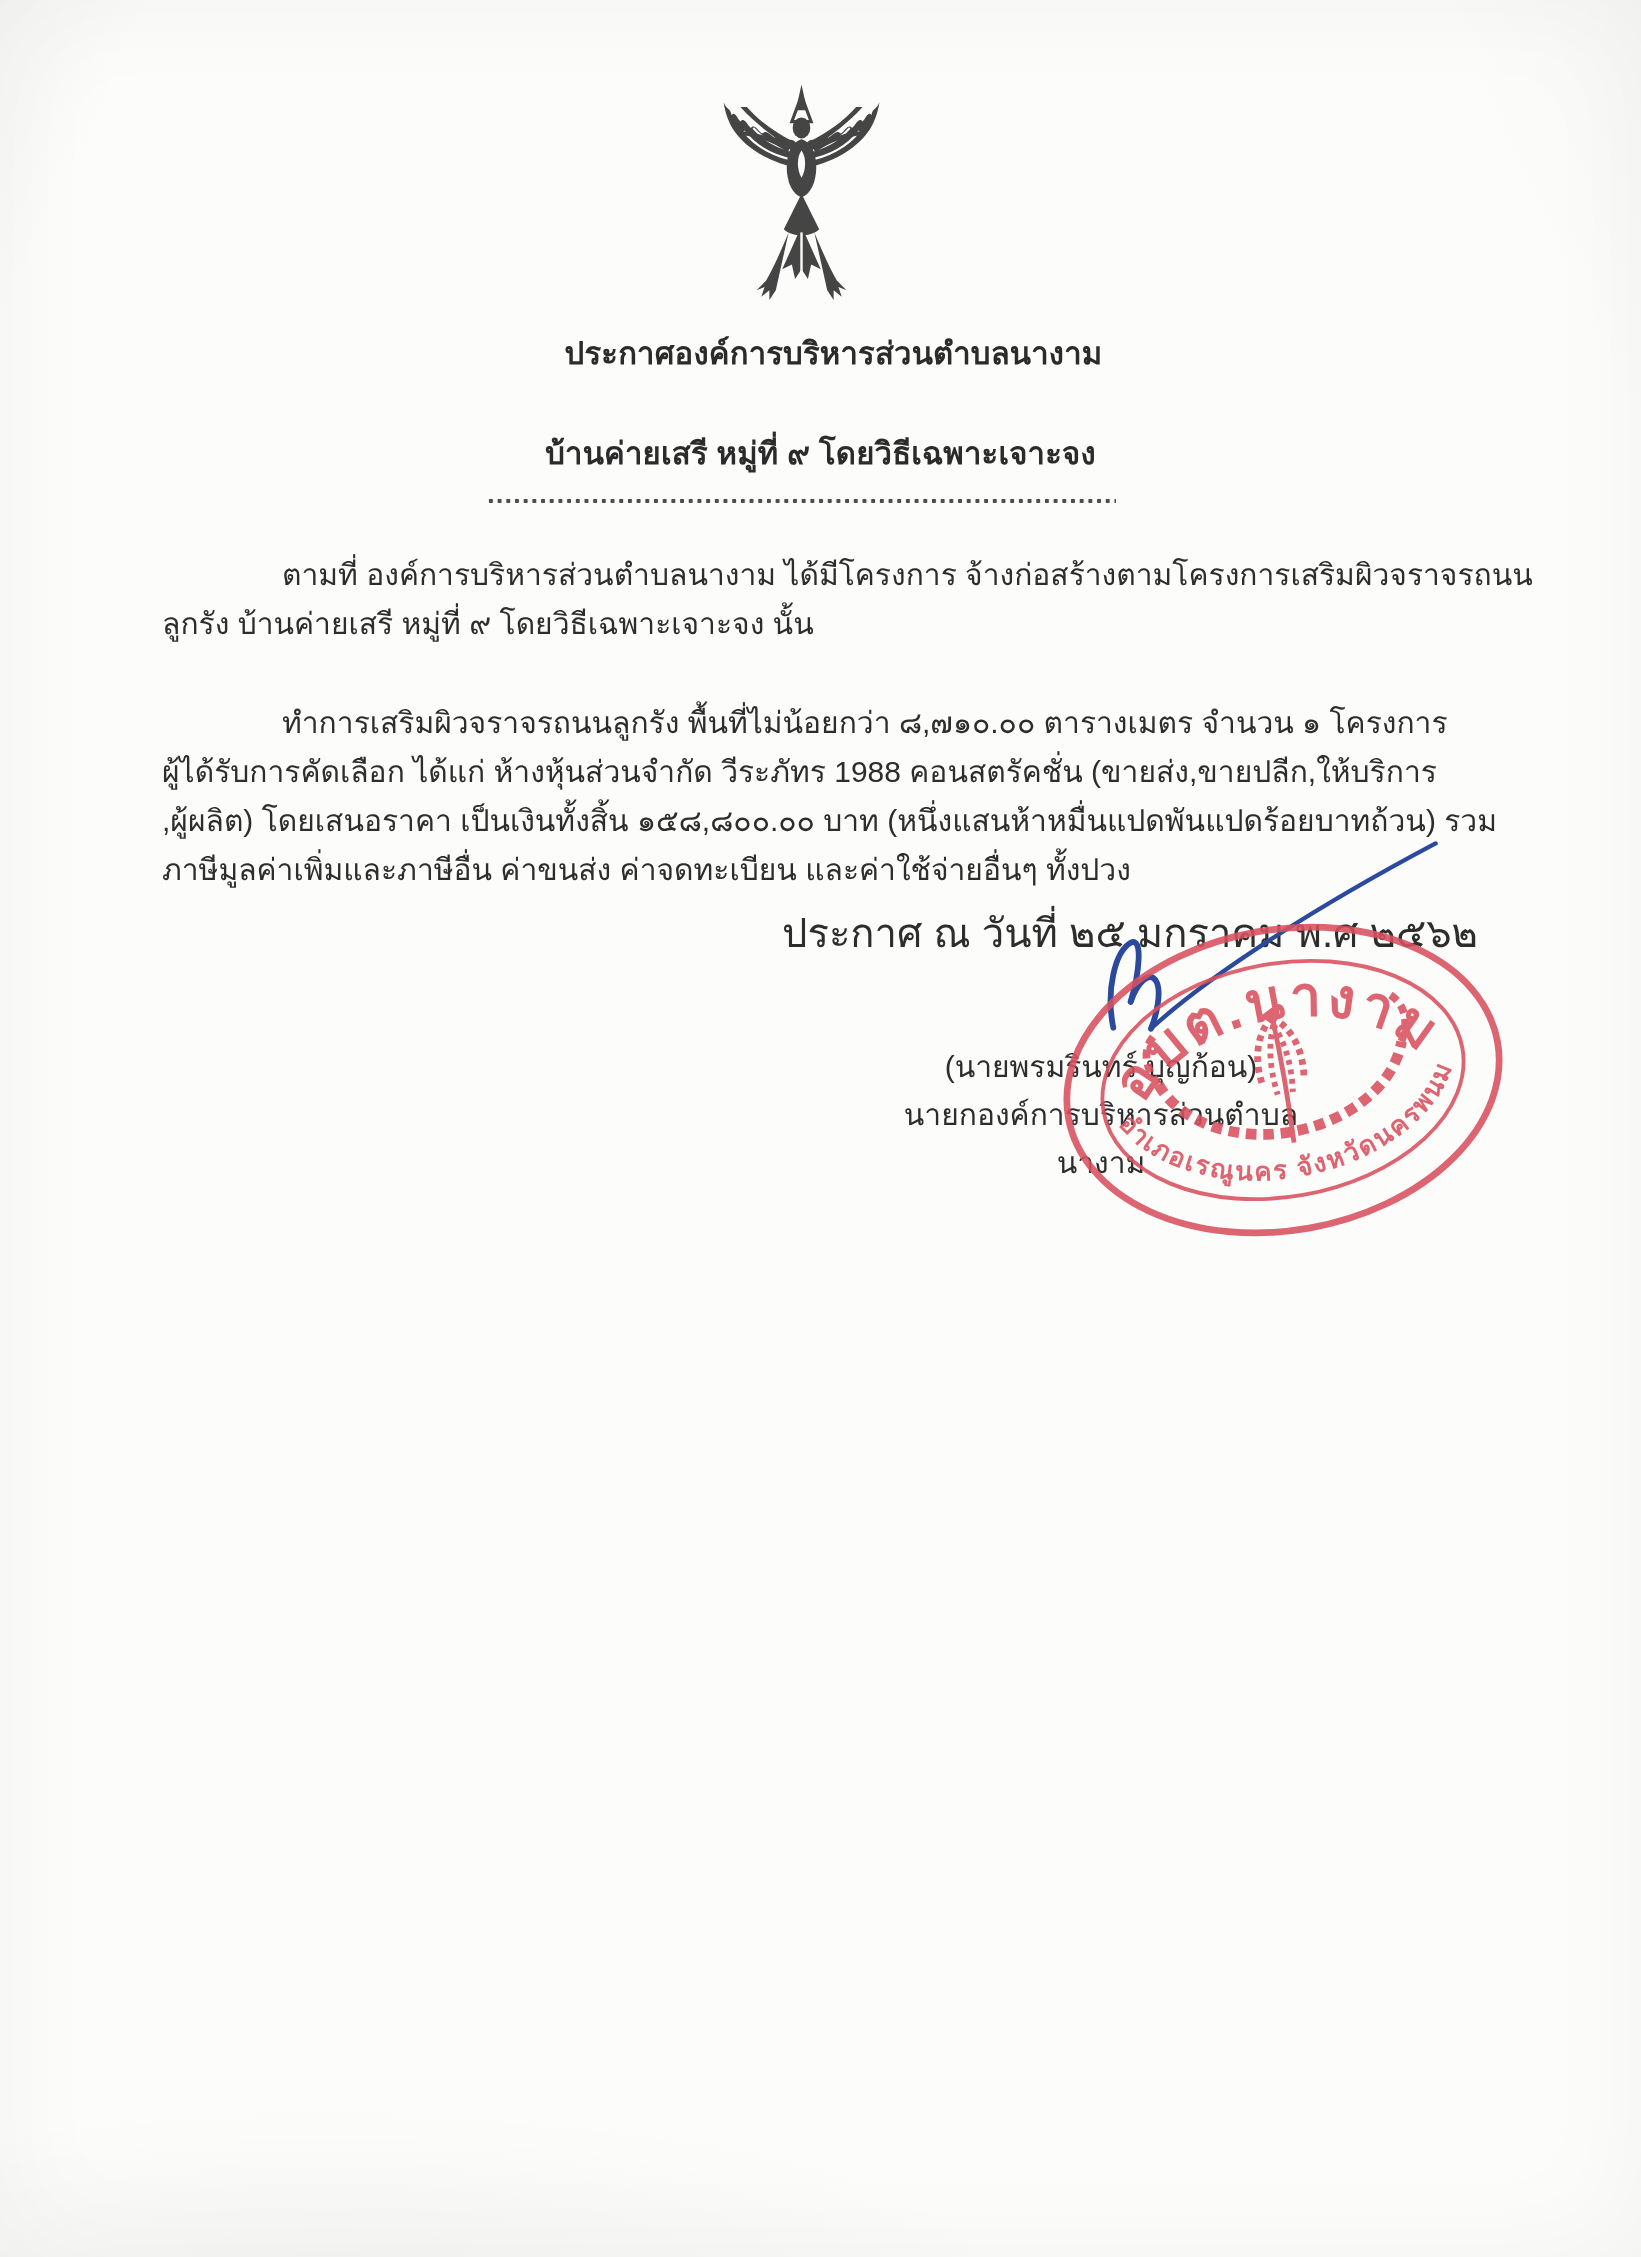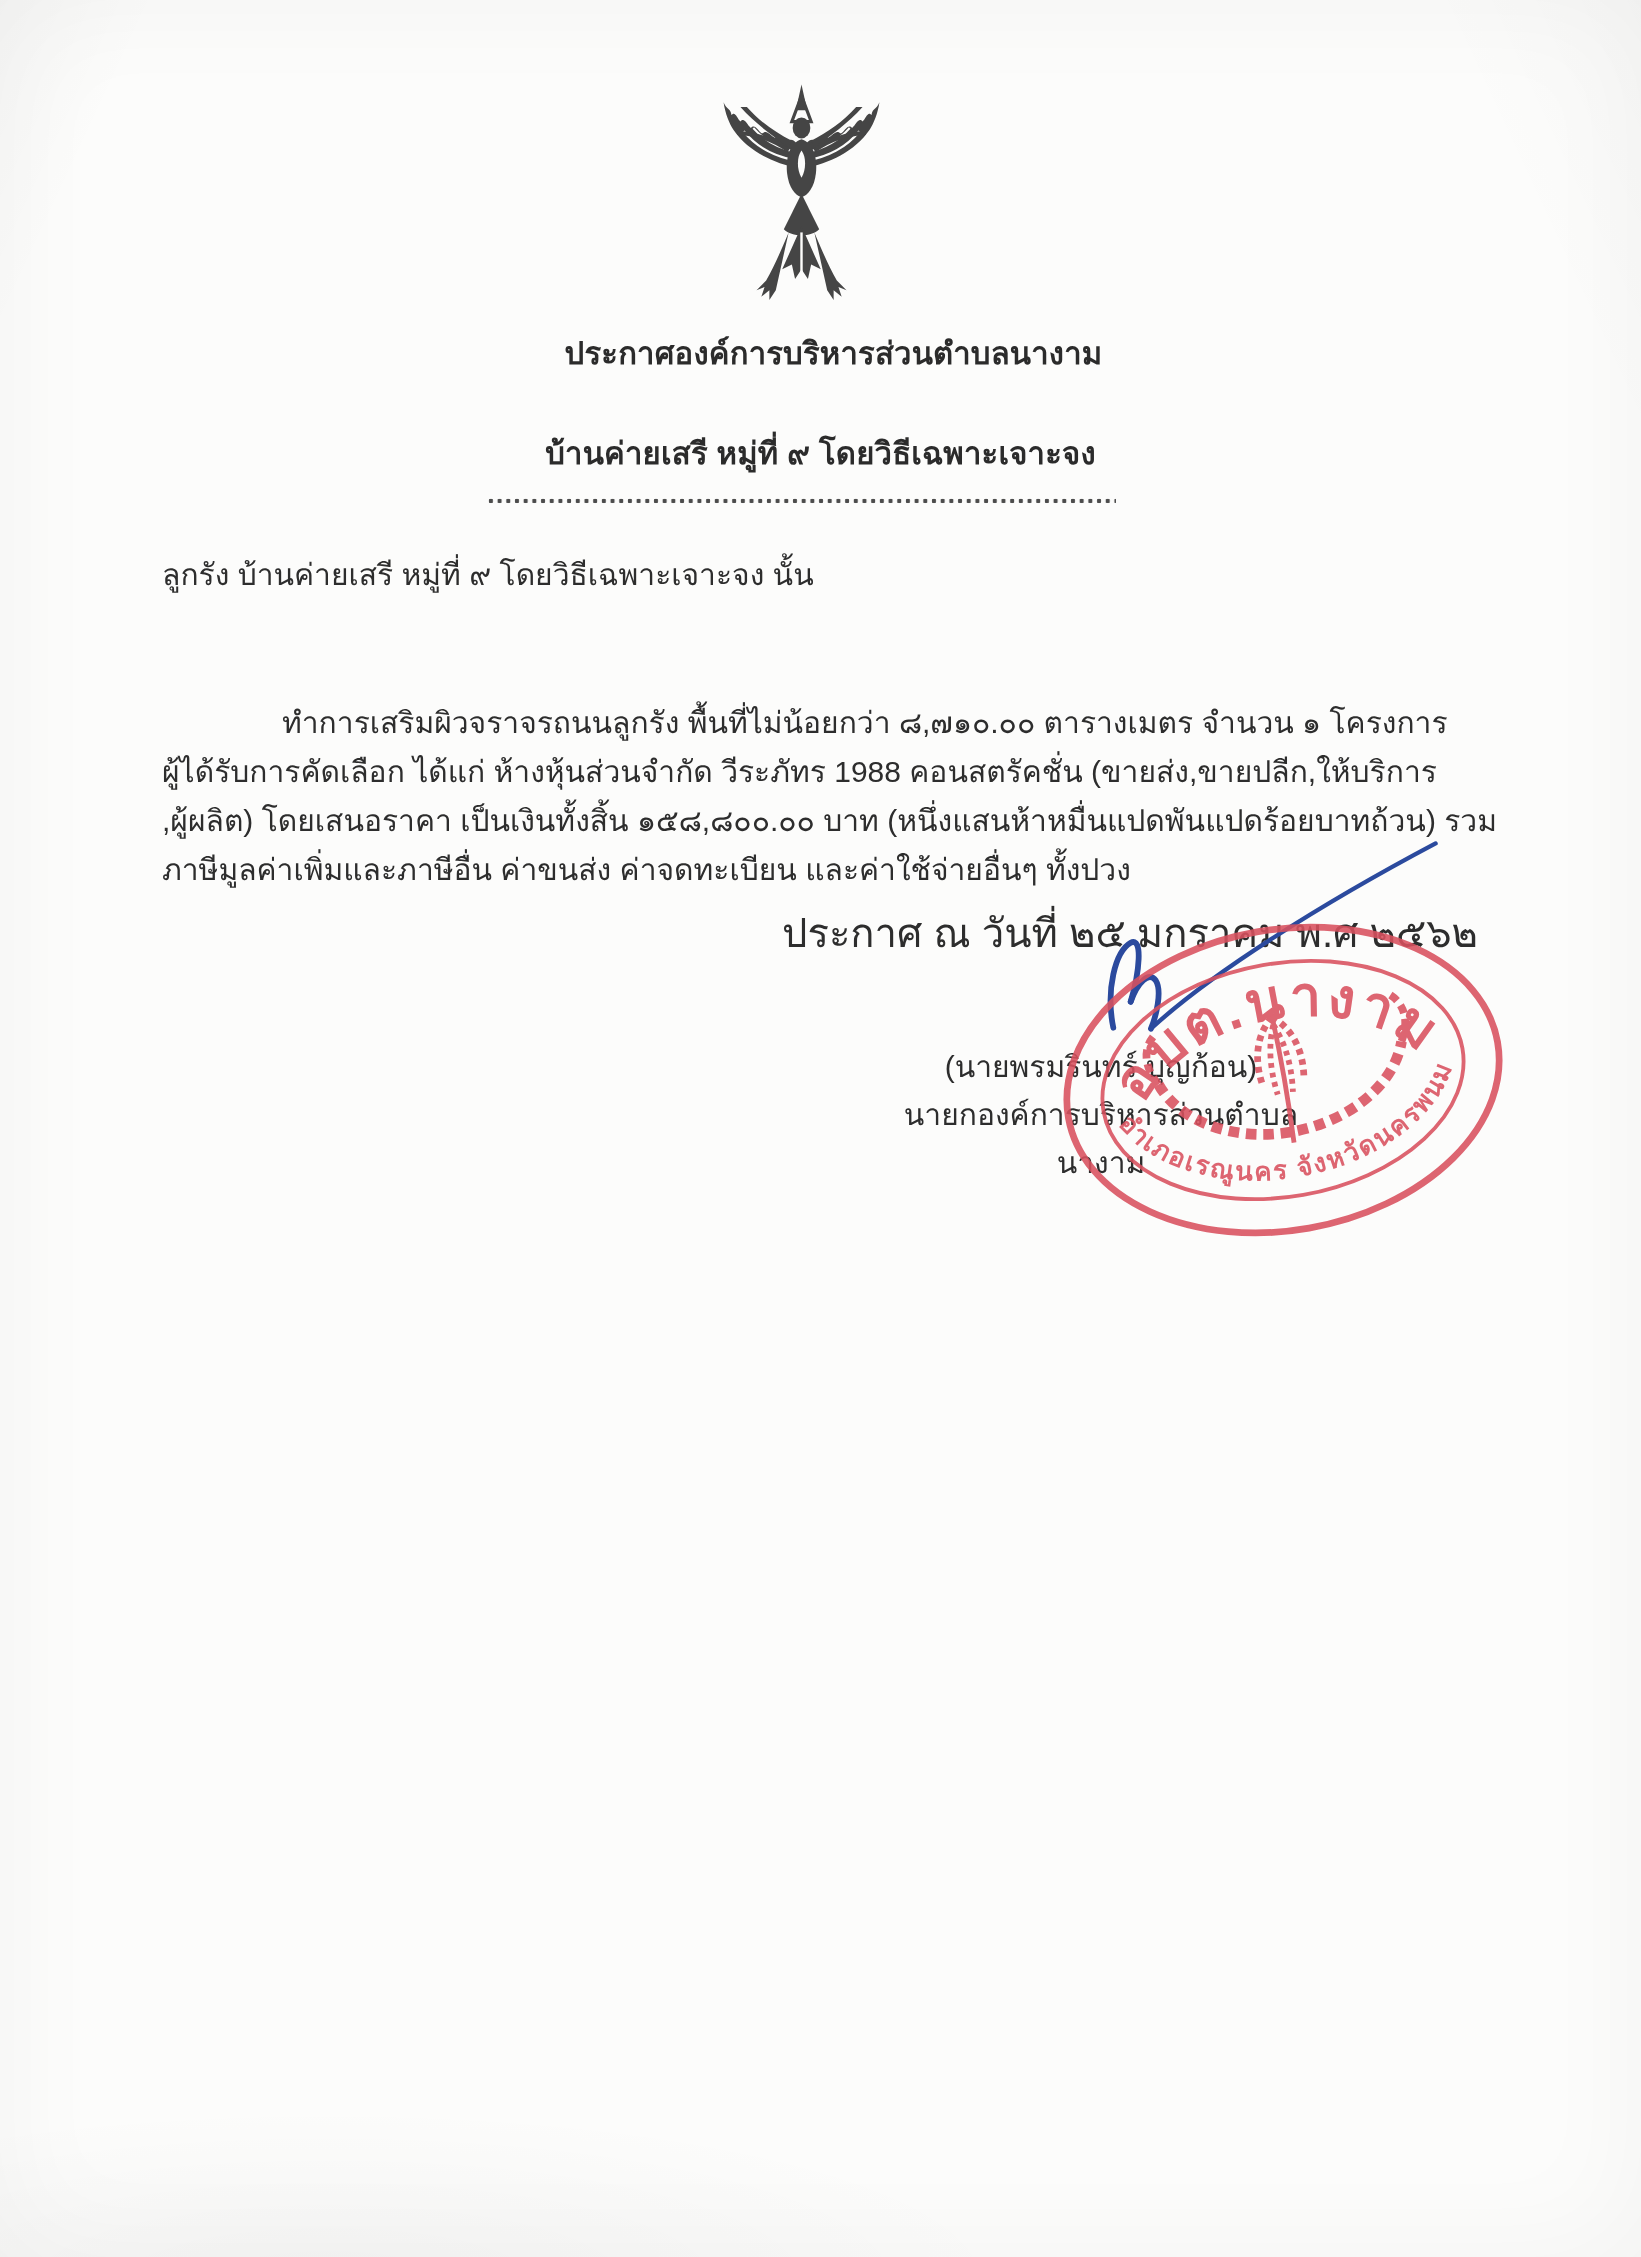--- a/index.html
+++ b/index.html
@@ -103,20 +103,21 @@
       <path d="M104 80 C 84 66, 62 50, 44 30 L 52 30 C 68 48, 88 62, 108 72 Z"></path>
       <path d="M136 80 C 156 66, 178 50, 196 30 L 188 30 C 172 48, 152 62, 132 72 Z"></path>
     </svg>
   </div>
 
   <div id="title1" class="title-line">ประกาศองค์การบริหารส่วนตำบลนางาม</div>
   <div id="title3" class="title-line">บ้านค่ายเสรี  หมู่ที่  ๙ โดยวิธีเฉพาะเจาะจง</div>
   <div class="dotted-sep"></div>
 
   <div id="para1" class="bodytext">
+    <div class="bline indent">ตามที่ องค์การบริหารส่วนตำบลนางาม ได้มีโครงการ จ้างก่อสร้างตามโครงการเสริมผิวจราจรถนน</div>
     <div class="bline">ลูกรัง  บ้านค่ายเสรี  หมู่ที่  ๙   โดยวิธีเฉพาะเจาะจง     นั้น</div>
   </div>
 
   <div id="para2" class="bodytext">
     <div class="bline indent">ทำการเสริมผิวจราจรถนนลูกรัง พื้นที่ไม่น้อยกว่า ๘,๗๑๐.๐๐ ตารางเมตร จำนวน ๑ โครงการ</div>
     <div class="bline">ผู้ได้รับการคัดเลือก ได้แก่ ห้างหุ้นส่วนจำกัด วีระภัทร 1988 คอนสตรัคชั่น (ขายส่ง,ขายปลีก,ให้บริการ</div>
     <div class="bline">,ผู้ผลิต) โดยเสนอราคา เป็นเงินทั้งสิ้น ๑๕๘,๘๐๐.๐๐ บาท (หนึ่งแสนห้าหมื่นแปดพันแปดร้อยบาทถ้วน) รวม</div>
     <div class="bline">ภาษีมูลค่าเพิ่มและภาษีอื่น ค่าขนส่ง ค่าจดทะเบียน และค่าใช้จ่ายอื่นๆ ทั้งปวง</div>
   </div>
 

